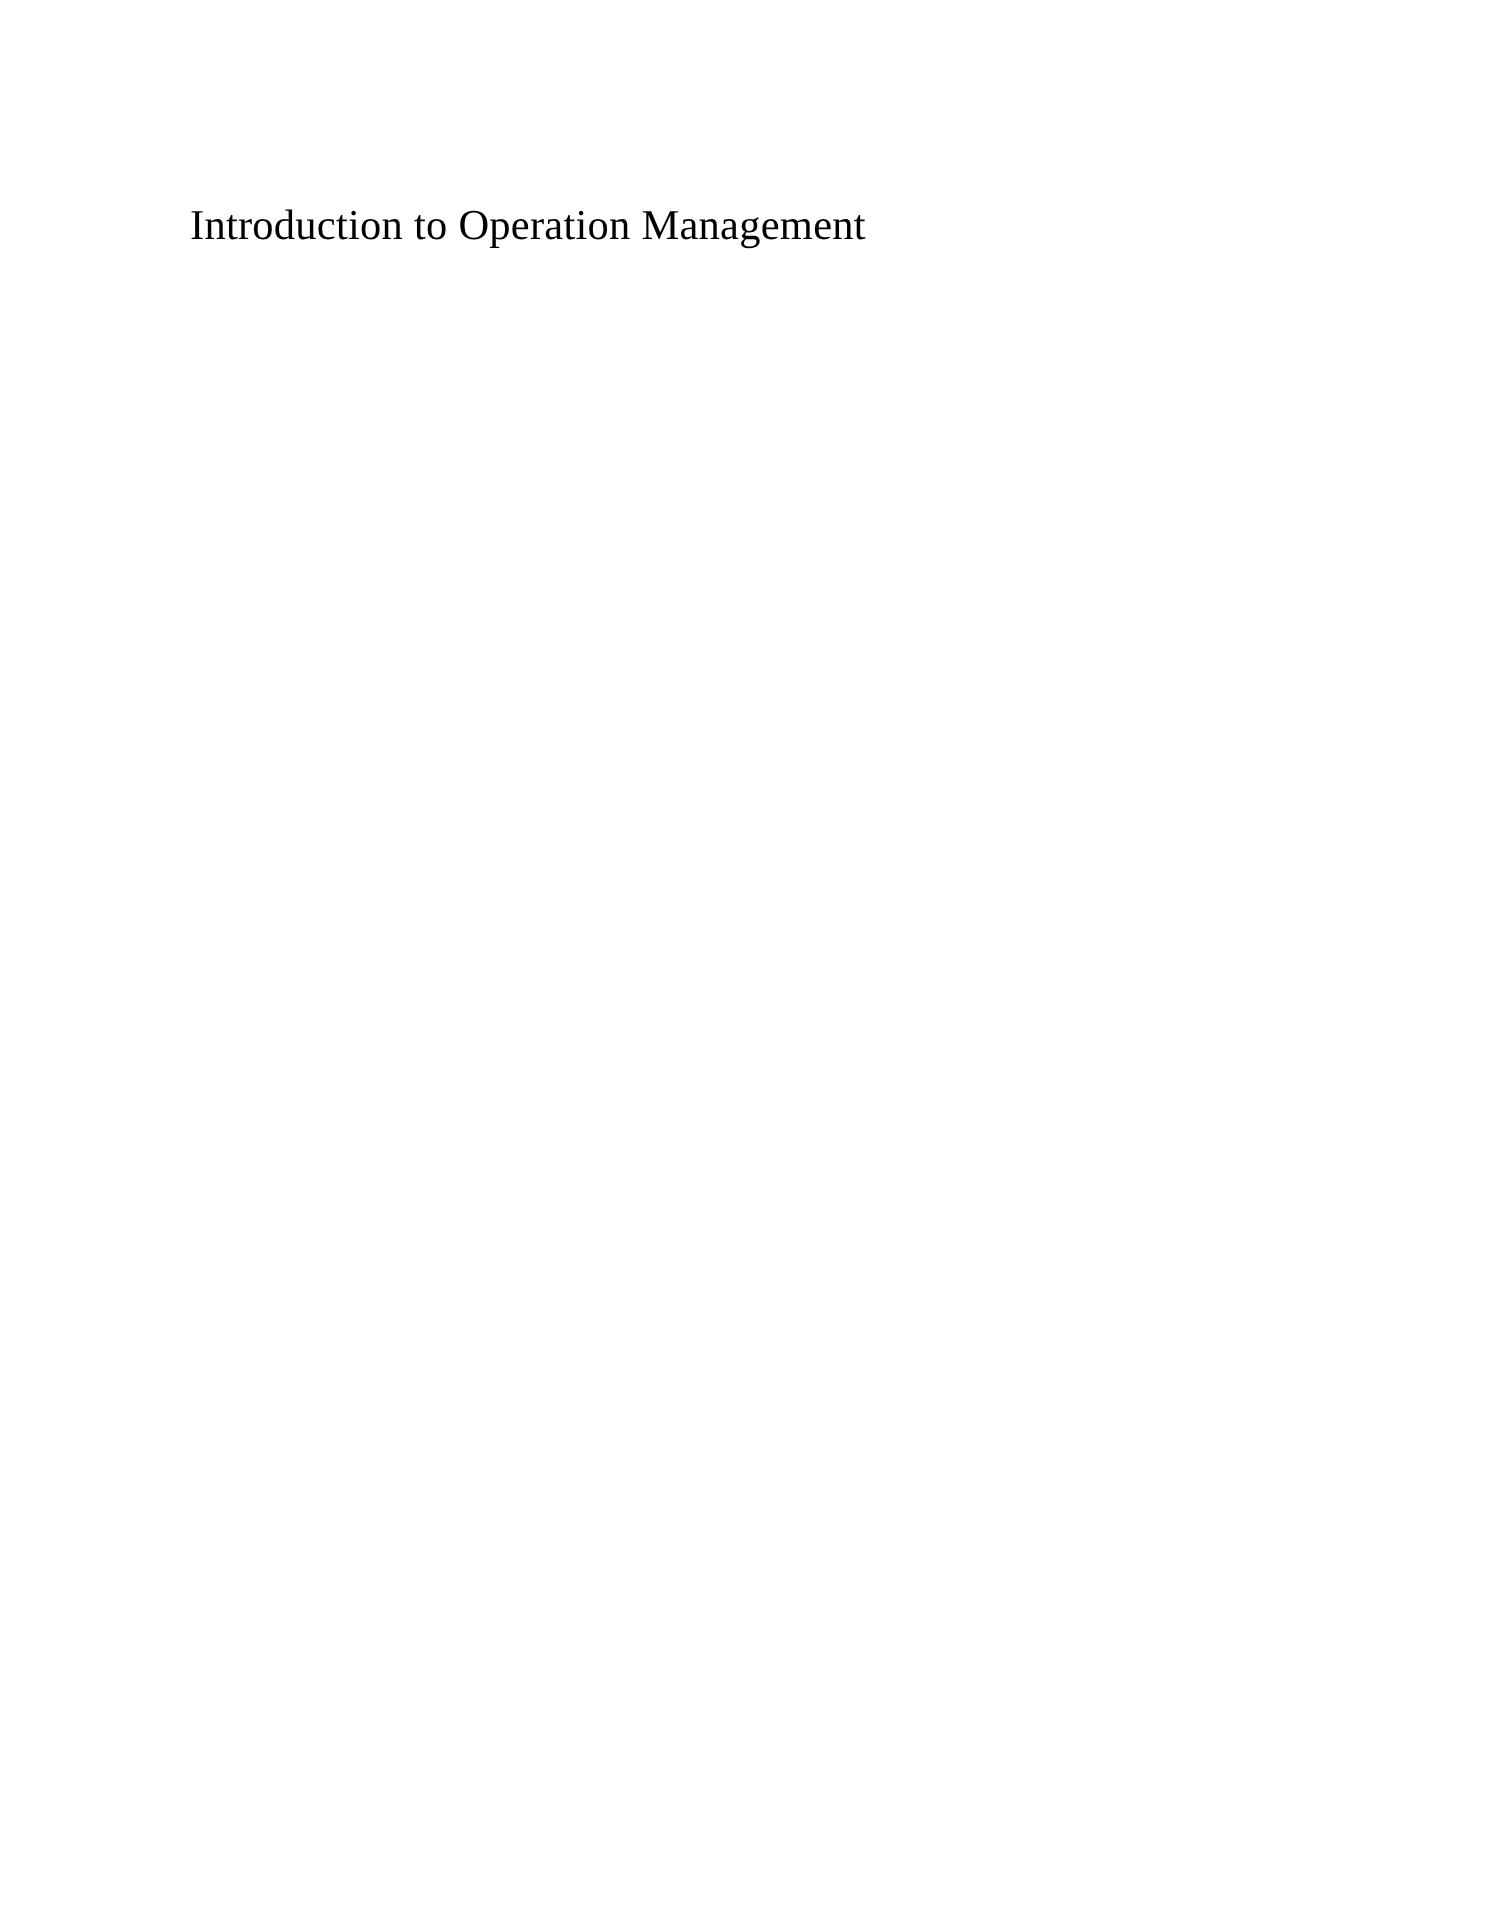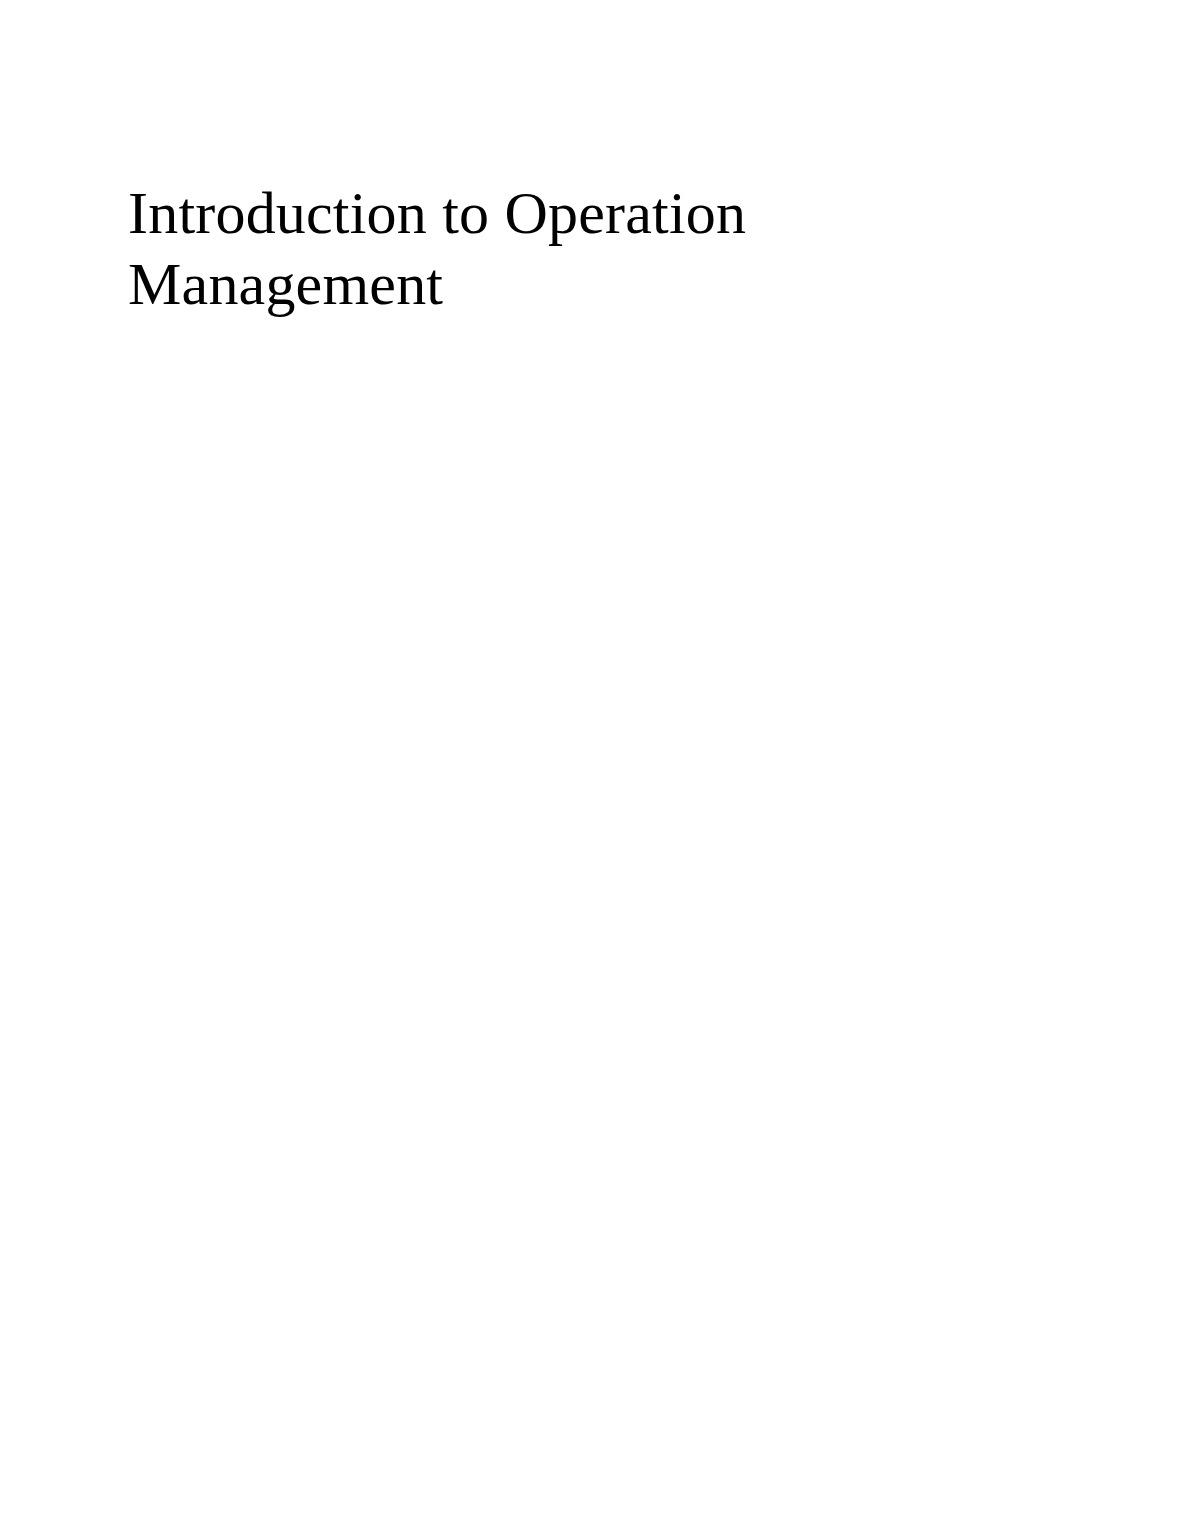--- a/index.html
+++ b/index.html
@@ -15,25 +15,25 @@
     position: relative;
     width: 1190px;
     height: 1540px;
     background: #ffffff;
     margin: 0 auto;
     overflow: hidden;
     box-sizing: border-box;
   }
   .doc-title {
     position: absolute;
-    left: 128px;
+    left: 152px;
     top: 138px;
     width: 920px;
     font-family: "Liberation Serif", serif;
-    font-size: 60px;
+    font-size: 34px;
     font-weight: 400;
     line-height: 1.18;
     letter-spacing: 0.2px;
     color: #000000;
     white-space: pre-wrap;
   }
   .doc-body {
     position: absolute;
     left: 140px;
     top: 240px;

